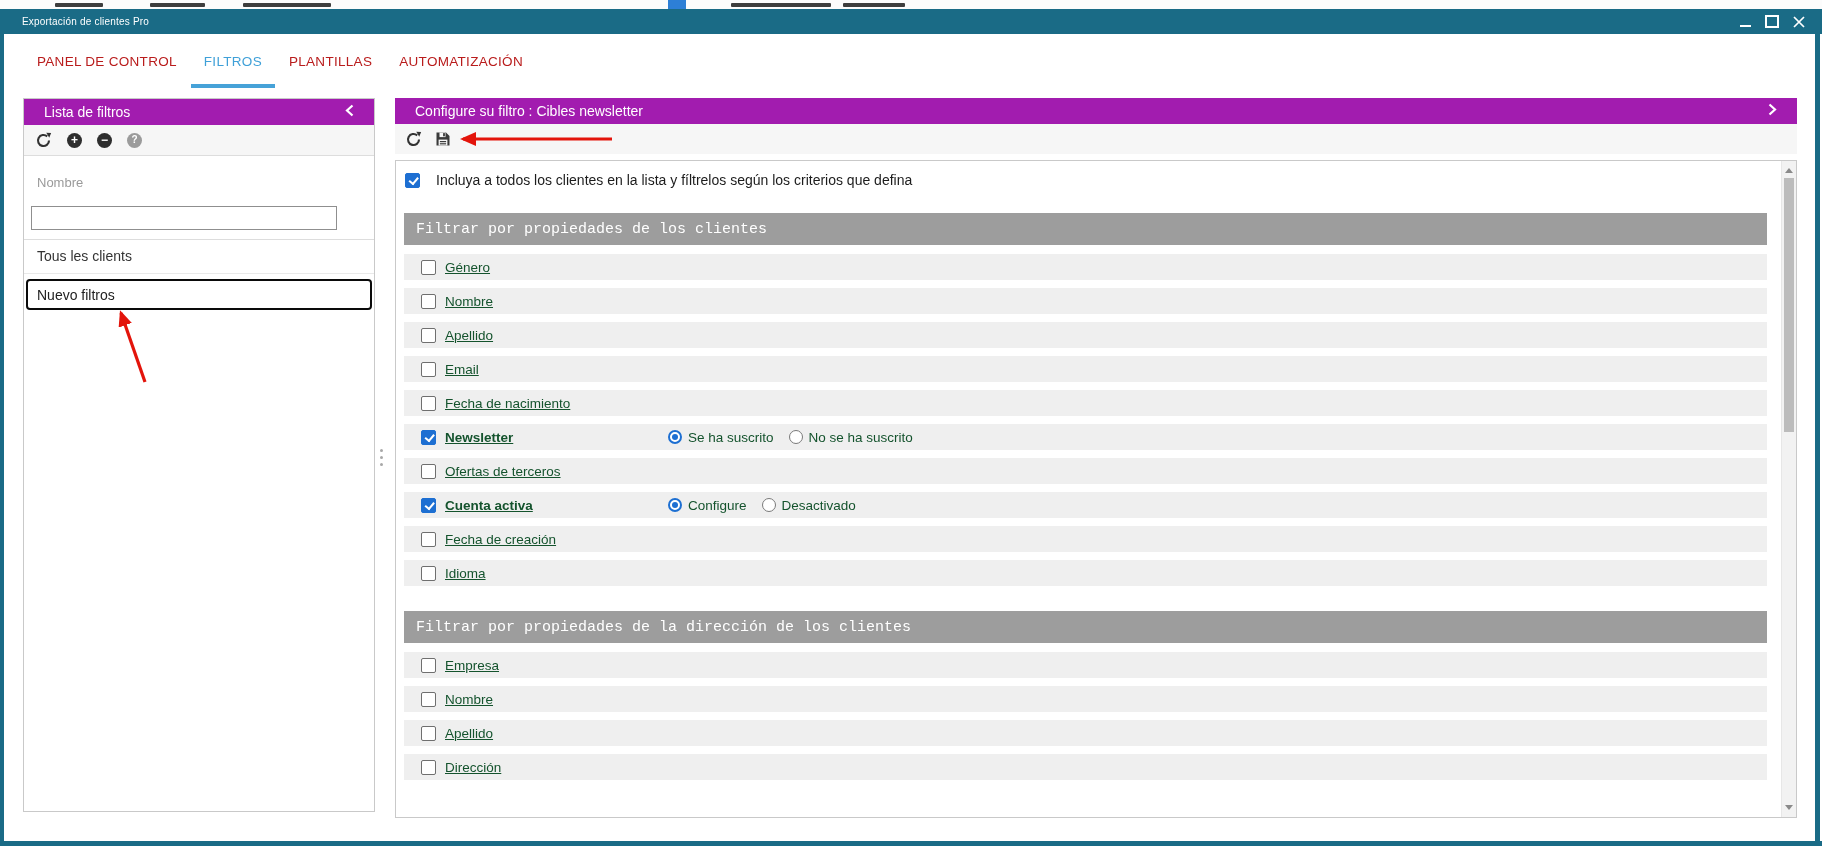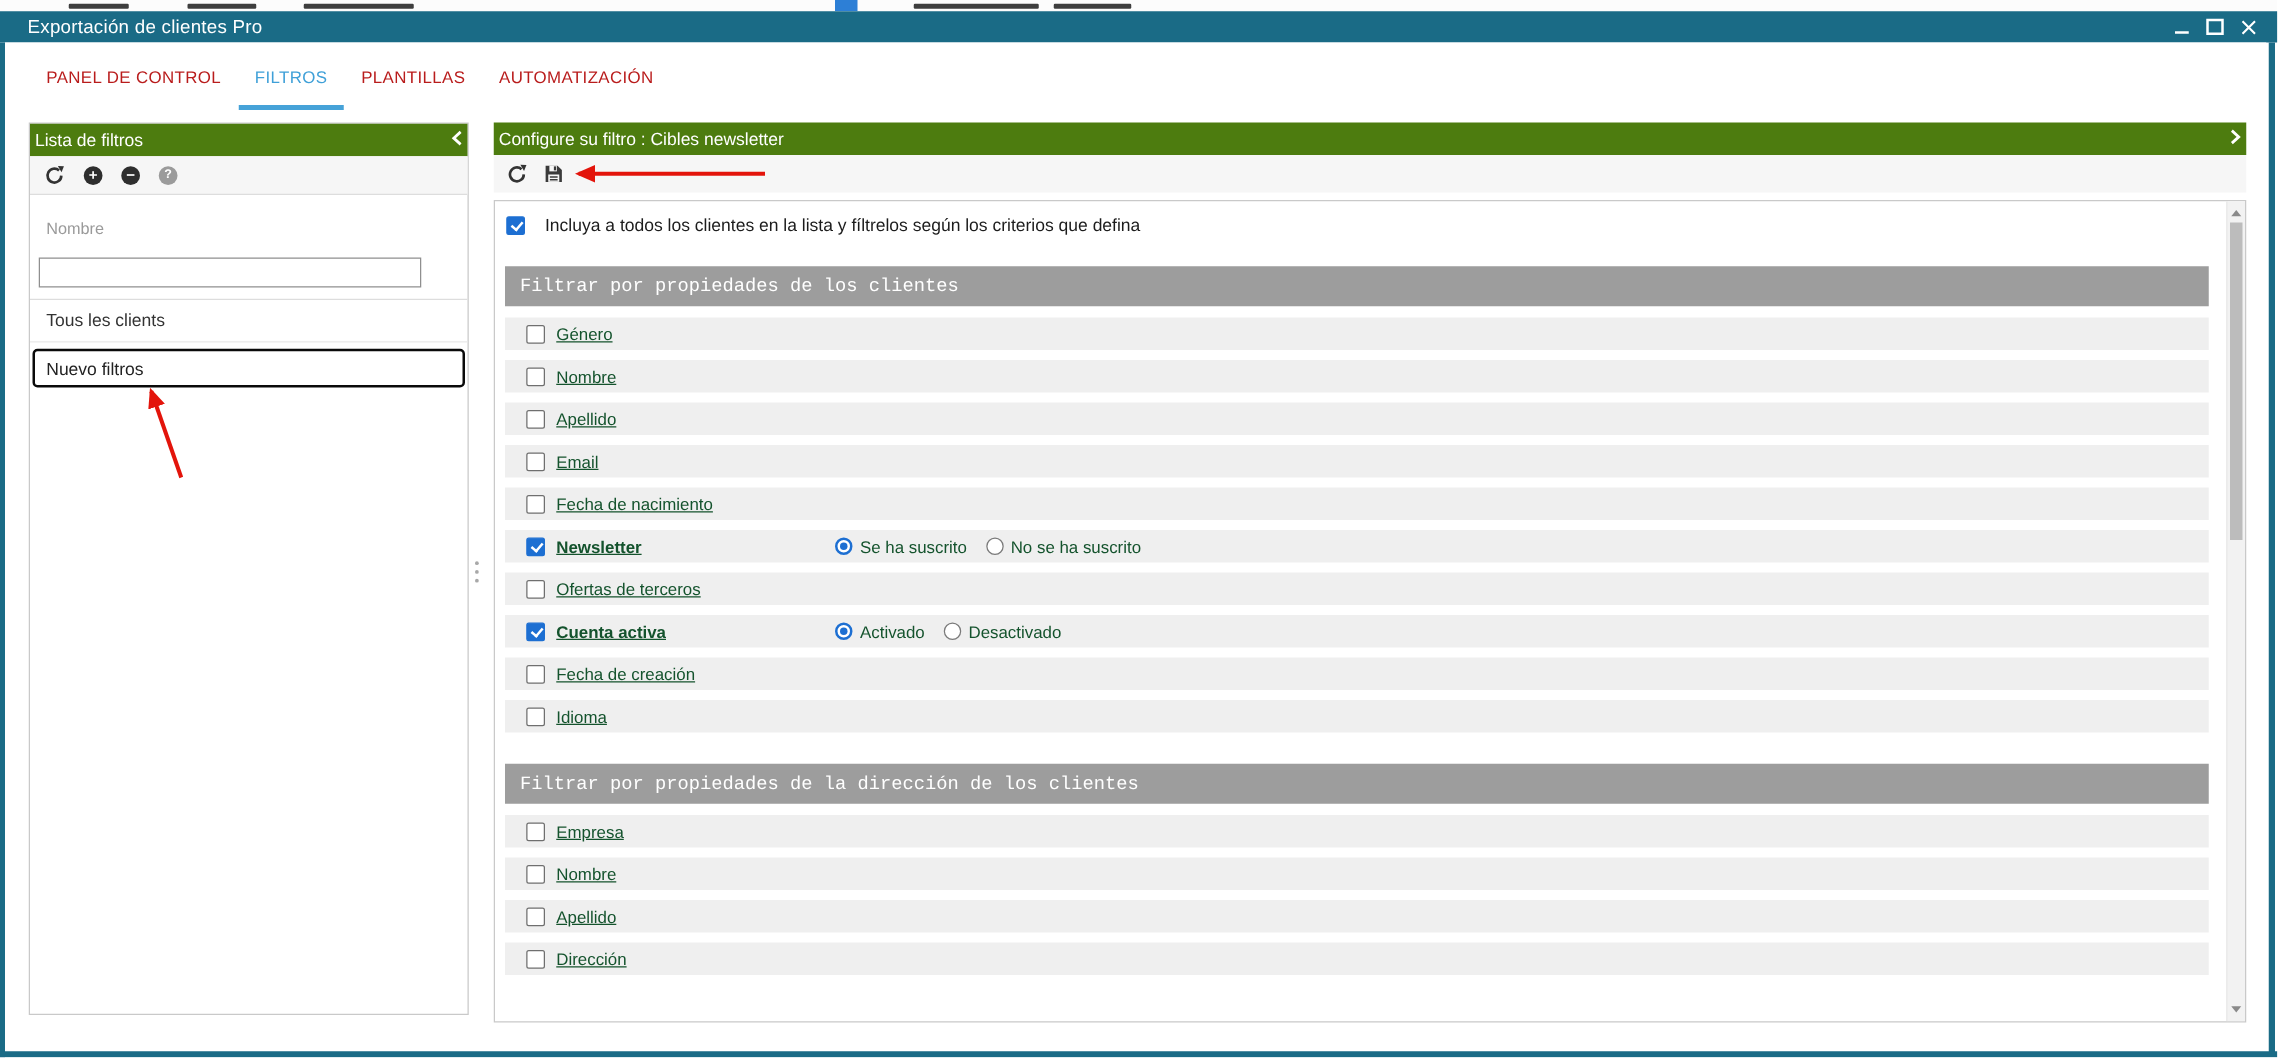--- a/index.html
+++ b/index.html
@@ -8,42 +8,42 @@
 
   
   .bg-strip{position:absolute;left:0;top:0;width:1822px;height:9px;background:#fcfcfc;}
   .bg-frag{position:absolute;top:3px;height:4px;background:#3e3e3e;border-radius:1px;}
   .bg-frag.blue{top:0;height:9px;background:#2d7fd6;border-radius:0;}
 
   
   .window{position:absolute;left:0;top:9px;width:1822px;height:837px;background:#fff;}
   .titlebar{position:absolute;left:0;top:0;right:0;height:25px;background:#1a6b86;
             display:flex;align-items:center;}
-  .title{color:#fff;font-size:15px;margin-left:22px;letter-spacing:.2px;}
+  .title{color:#fff;font-size:10px;margin-left:22px;letter-spacing:.2px;}
   .win-controls{position:absolute;right:16px;top:0;height:25px;display:flex;align-items:center;gap:13px;}
   .wc{display:flex;align-items:center;justify-content:center;width:14px;height:16px;cursor:default;}
   .ic-min{width:11px;height:2px;background:#fff;margin-top:9px;}
   .ic-max{width:10px;height:9px;border:2px solid #fff;}
   .frame-left{position:absolute;left:0;top:25px;bottom:0;width:4px;background:#1a6b86;}
   .frame-right{position:absolute;right:2px;top:25px;bottom:4px;width:5px;background:#1a6b86;}
   .frame-bottom{position:absolute;left:0;right:0;bottom:0;height:5px;background:#1a6b86;}
 
   
   .tabbar{position:absolute;left:4px;right:9px;top:25px;height:54px;background:#fff;
           display:flex;align-items:stretch;padding-left:33px;gap:27px;}
   .tab{position:relative;display:flex;align-items:center;font-size:13.5px;color:#b91c1c;
        letter-spacing:.3px;cursor:default;}
   .tab.active{color:#3fa0d8;}
   .tab.active::after{content:"";position:absolute;left:-13px;right:-13px;bottom:0;height:4px;background:#46a2d8;}
 
   
   .left-panel{position:absolute;left:23px;top:89px;width:352px;height:714px;background:#fff;
               border:1px solid #c9c9c9;box-sizing:border-box;}
-  .panel-header{height:26px;background:#4d7c0f;color:#fff;display:flex;align-items:center;
-                justify-content:space-between;padding:0 4px;font-size:14px;}
+  .panel-header{height:26px;background:#a21caf;color:#fff;display:flex;align-items:center;
+                justify-content:space-between;padding:0 20px;font-size:14px;}
   .panel-toolbar{height:30px;background:#f6f6f6;border-bottom:1px solid #ddd;display:flex;
                  align-items:center;gap:15px;padding-left:11px;}
   .icon-btn{display:flex;align-items:center;justify-content:center;cursor:default;}
   .circle-icon{width:15px;height:15px;border-radius:50%;background:#2e2e2e;color:#fff;
                display:flex;align-items:center;justify-content:center;
                font-size:12px;font-weight:bold;line-height:1;}
   .circle-icon.help{background:#9b9b9b;font-size:10px;}
   .nombre-label{display:block;margin:19px 0 0 13px;color:#9a9a9a;font-size:13px;}
   .nombre-input{display:block;margin:16px 0 0 7px;width:306px;height:24px;border:1px solid #8f8f8f;
                 box-sizing:border-box;font-size:13px;padding:0 5px;font-family:inherit;}
@@ -260,21 +260,21 @@
             <div class="prop-row">
               <span class="checkbox"></span>
               <span class="prop-label">Ofertas de terceros</span>
             </div>
             <div class="prop-row">
               <span class="checkbox checked"></span>
               <span class="prop-label bold">Cuenta activa</span>
               <span class="radio-group">
                 <span class="radio-opt">
                   <span class="radio selected"></span>
-                  <span>Activado</span>
+                  <span>Configure</span>
                 </span>
                 <span class="radio-opt">
                   <span class="radio"></span>
                   <span>Desactivado</span>
                 </span>
               </span>
             </div>
             <div class="prop-row">
               <span class="checkbox"></span>
               <span class="prop-label">Fecha de creación</span>

